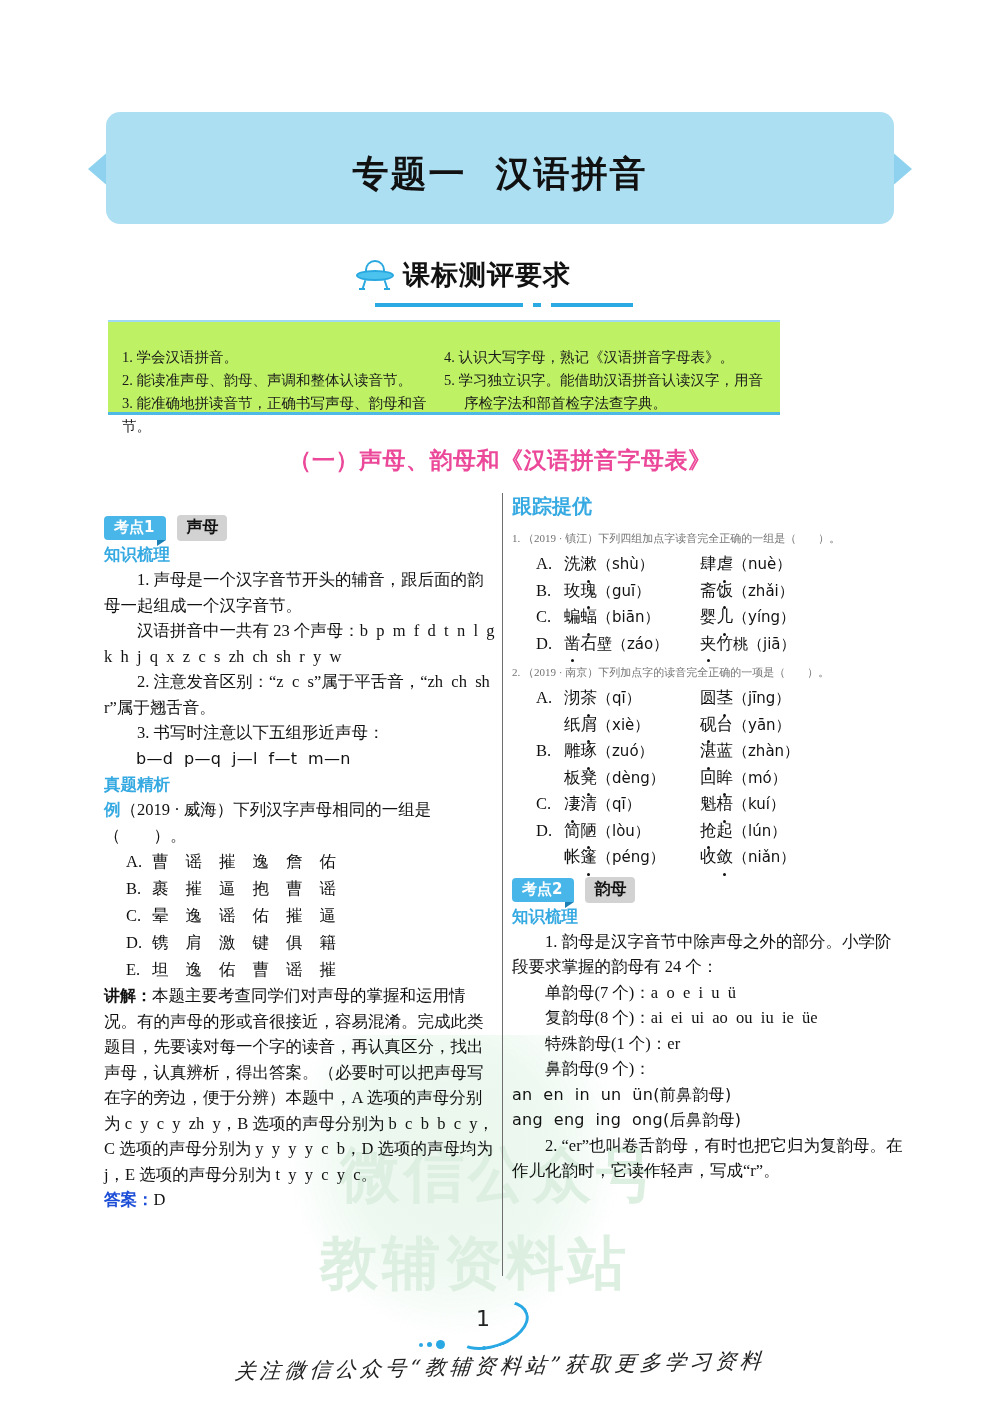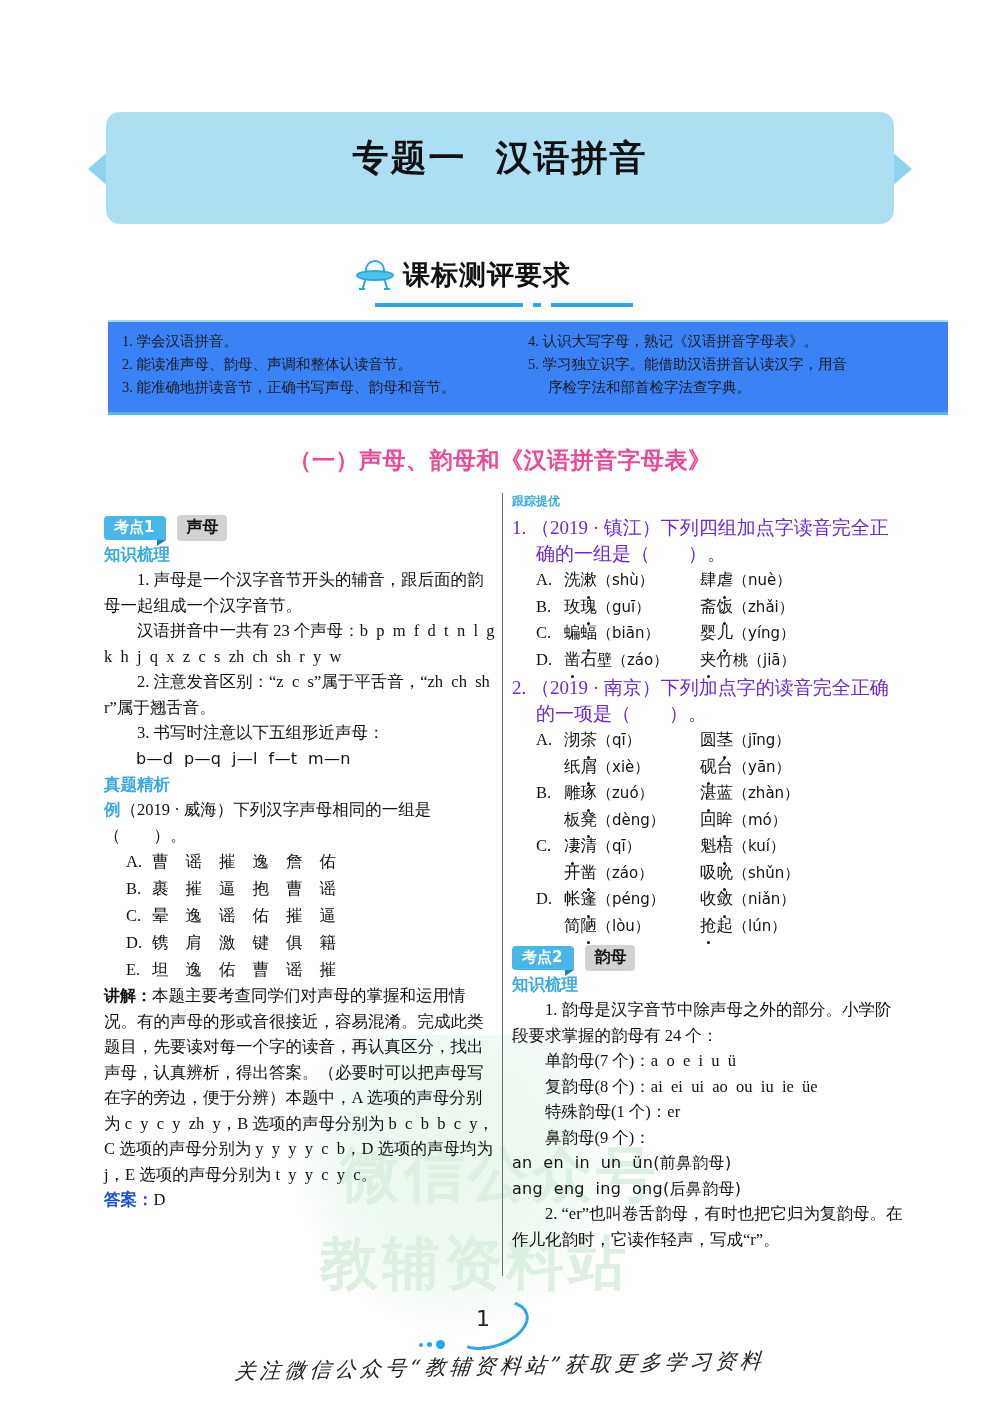--- a/index.html
+++ b/index.html
@@ -31,21 +31,21 @@
   
   #page { position:relative; z-index:2; width:1000px; height:1403px; }
 
   
   .banner-wrap { position:absolute; left:88px; top:112px; width:824px; height:112px; }
   .banner {
     position:absolute; left:18px; top:0; width:788px; height:112px;
     background:#addff3; border-radius:14px;
   }
   .banner-title {
-    position:absolute; left:0; top:0; width:788px; height:92px;
+    position:absolute; left:0; top:16px; width:788px; height:92px;
     display:flex; align-items:center; justify-content:center;
     font-family:"DejaVu Sans", sans-serif;
     font-weight:bold; font-size:36px; color:#111;
     letter-spacing:2px; white-space:pre;
   }
   .arrow-l, .arrow-r {
     position:absolute; top:38px; width:0; height:0;
     border-top:19px solid transparent; border-bottom:19px solid transparent;
   }
   .arrow-l { left:0;   border-right:22px solid #8ed2ef; }
@@ -87,25 +87,25 @@
     display:flex; align-items:center;
   }
   .req-rule .seg { height:4px; background:#2ba9e2; }
   .req-rule .s1 { width:148px; }
   .req-rule .gap { width:10px; }
   .req-rule .s2 { width:8px; }
   .req-rule .s3 { width:82px; }
 
   
   .req-box {
-    position:absolute; left:108px; top:320px; width:840px; height:95px;
-    background:#3b82f6;
+    position:absolute; left:108px; top:320px; width:672px; height:95px;
+    background:#bef264;
     border-top:2px solid #9fd9f2;
     border-bottom:3px solid #4fb9e6;
-    padding:8px 14px 6px 14px;
+    padding:24px 14px 6px 14px;
     display:flex;
   }
   .req-col { width:50%; }
   .req-item {
     font-family:"Liberation Serif", serif;
     font-size:14.5px; color:#1a1a1a; line-height:23px;
     white-space:pre-wrap;
   }
   .req-item .ind { display:block; padding-left:20px; }
 
@@ -150,21 +150,21 @@
     font-weight:bold; font-size:16px;
     padding:2px 9px 3px; border-radius:4px;
   }
   .blue-head {
     font-family:"DejaVu Sans", sans-serif;
     font-weight:bold; font-size:16.5px; color:#35a9e1;
     margin:3px 0 1px;
   }
   .track-head {
     font-family:"DejaVu Sans", sans-serif;
-    font-weight:bold; font-size:12px; color:#35a9e1;
+    font-weight:bold; font-size:20px; color:#35a9e1;
     margin:0 0 5px;
   }
 
   
   .p {
     font-family:"Liberation Serif", serif;
     font-size:16.5px; color:#111; line-height:25.5px;
     white-space:pre-wrap; word-break:break-word;
   }
   .p-ind { text-indent:2em; }
@@ -183,21 +183,21 @@
     font-size:16.5px; line-height:27px; color:#111;
     padding-left:22px;
   }
   .optrow .ol { width:26px; flex:0 0 26px; }
   .optrow .chars { display:flex; gap:17px; }
 
   
   .q { margin-bottom:2px; }
   .q-text {
     font-family:"Liberation Serif", serif;
-    font-size:19px; line-height:26px; color:#6d28d9;
+    font-size:11px; line-height:26px; color:#737373;
     padding-left:24px; text-indent:-24px;
     white-space:pre-wrap;
   }
   .q-opts { padding-left:24px; }
   .q-opt { display:flex; align-items:flex-start; line-height:26.5px; }
   .q-opt .ol {
     width:28px; flex:0 0 28px;
     font-family:"Liberation Serif", serif; font-size:16.5px; color:#111;
   }
   .q-opt .pairs { display:flex; flex-direction:column; }
@@ -466,37 +466,33 @@
             </span>
           </div>
 
           <div class="q-opt">
             <span class="ol">C.</span>
             <span class="pairs">
               <span class="pairline">
                 <span class="cell"><span class="dotted">凄</span><span>清</span><span class="py">（qī）</span></span>
                 <span class="cell"><span>魁</span><span class="dotted">梧</span><span class="py">（kuí）</span></span>
               </span>
-              <span class="pairline">
-                <span class="cell"><span>开</span><span class="dotted">凿</span><span class="py">（záo）</span></span>
-                <span class="cell"><span>吸</span><span class="dotted">吮</span><span class="py">（shǔn）</span></span>
-              </span>
             </span>
           </div>
 
           <div class="q-opt">
             <span class="ol">D.</span>
             <span class="pairs">
+              <span class="pairline">
+                <span class="cell"><span>简</span><span class="dotted">陋</span><span class="py">（lòu）</span></span>
+                <span class="cell"><span class="dotted">抢</span><span>起</span><span class="py">（lún）</span></span>
+              </span>
               <span class="pairline">
                 <span class="cell"><span>帐</span><span class="dotted">篷</span><span class="py">（péng）</span></span>
                 <span class="cell"><span>收</span><span class="dotted">敛</span><span class="py">（niǎn）</span></span>
-              </span>
-              <span class="pairline">
-                <span class="cell"><span>简</span><span class="dotted">陋</span><span class="py">（lòu）</span></span>
-                <span class="cell"><span class="dotted">抢</span><span>起</span><span class="py">（lún）</span></span>
               </span>
             </span>
           </div>
         </div>
       </div>
 
       <div class="kaodian-row" style="margin-top:6px">
         <span class="kaodian">考点2</span>
         <span class="kd-chip">韵母</span>
       </div>

